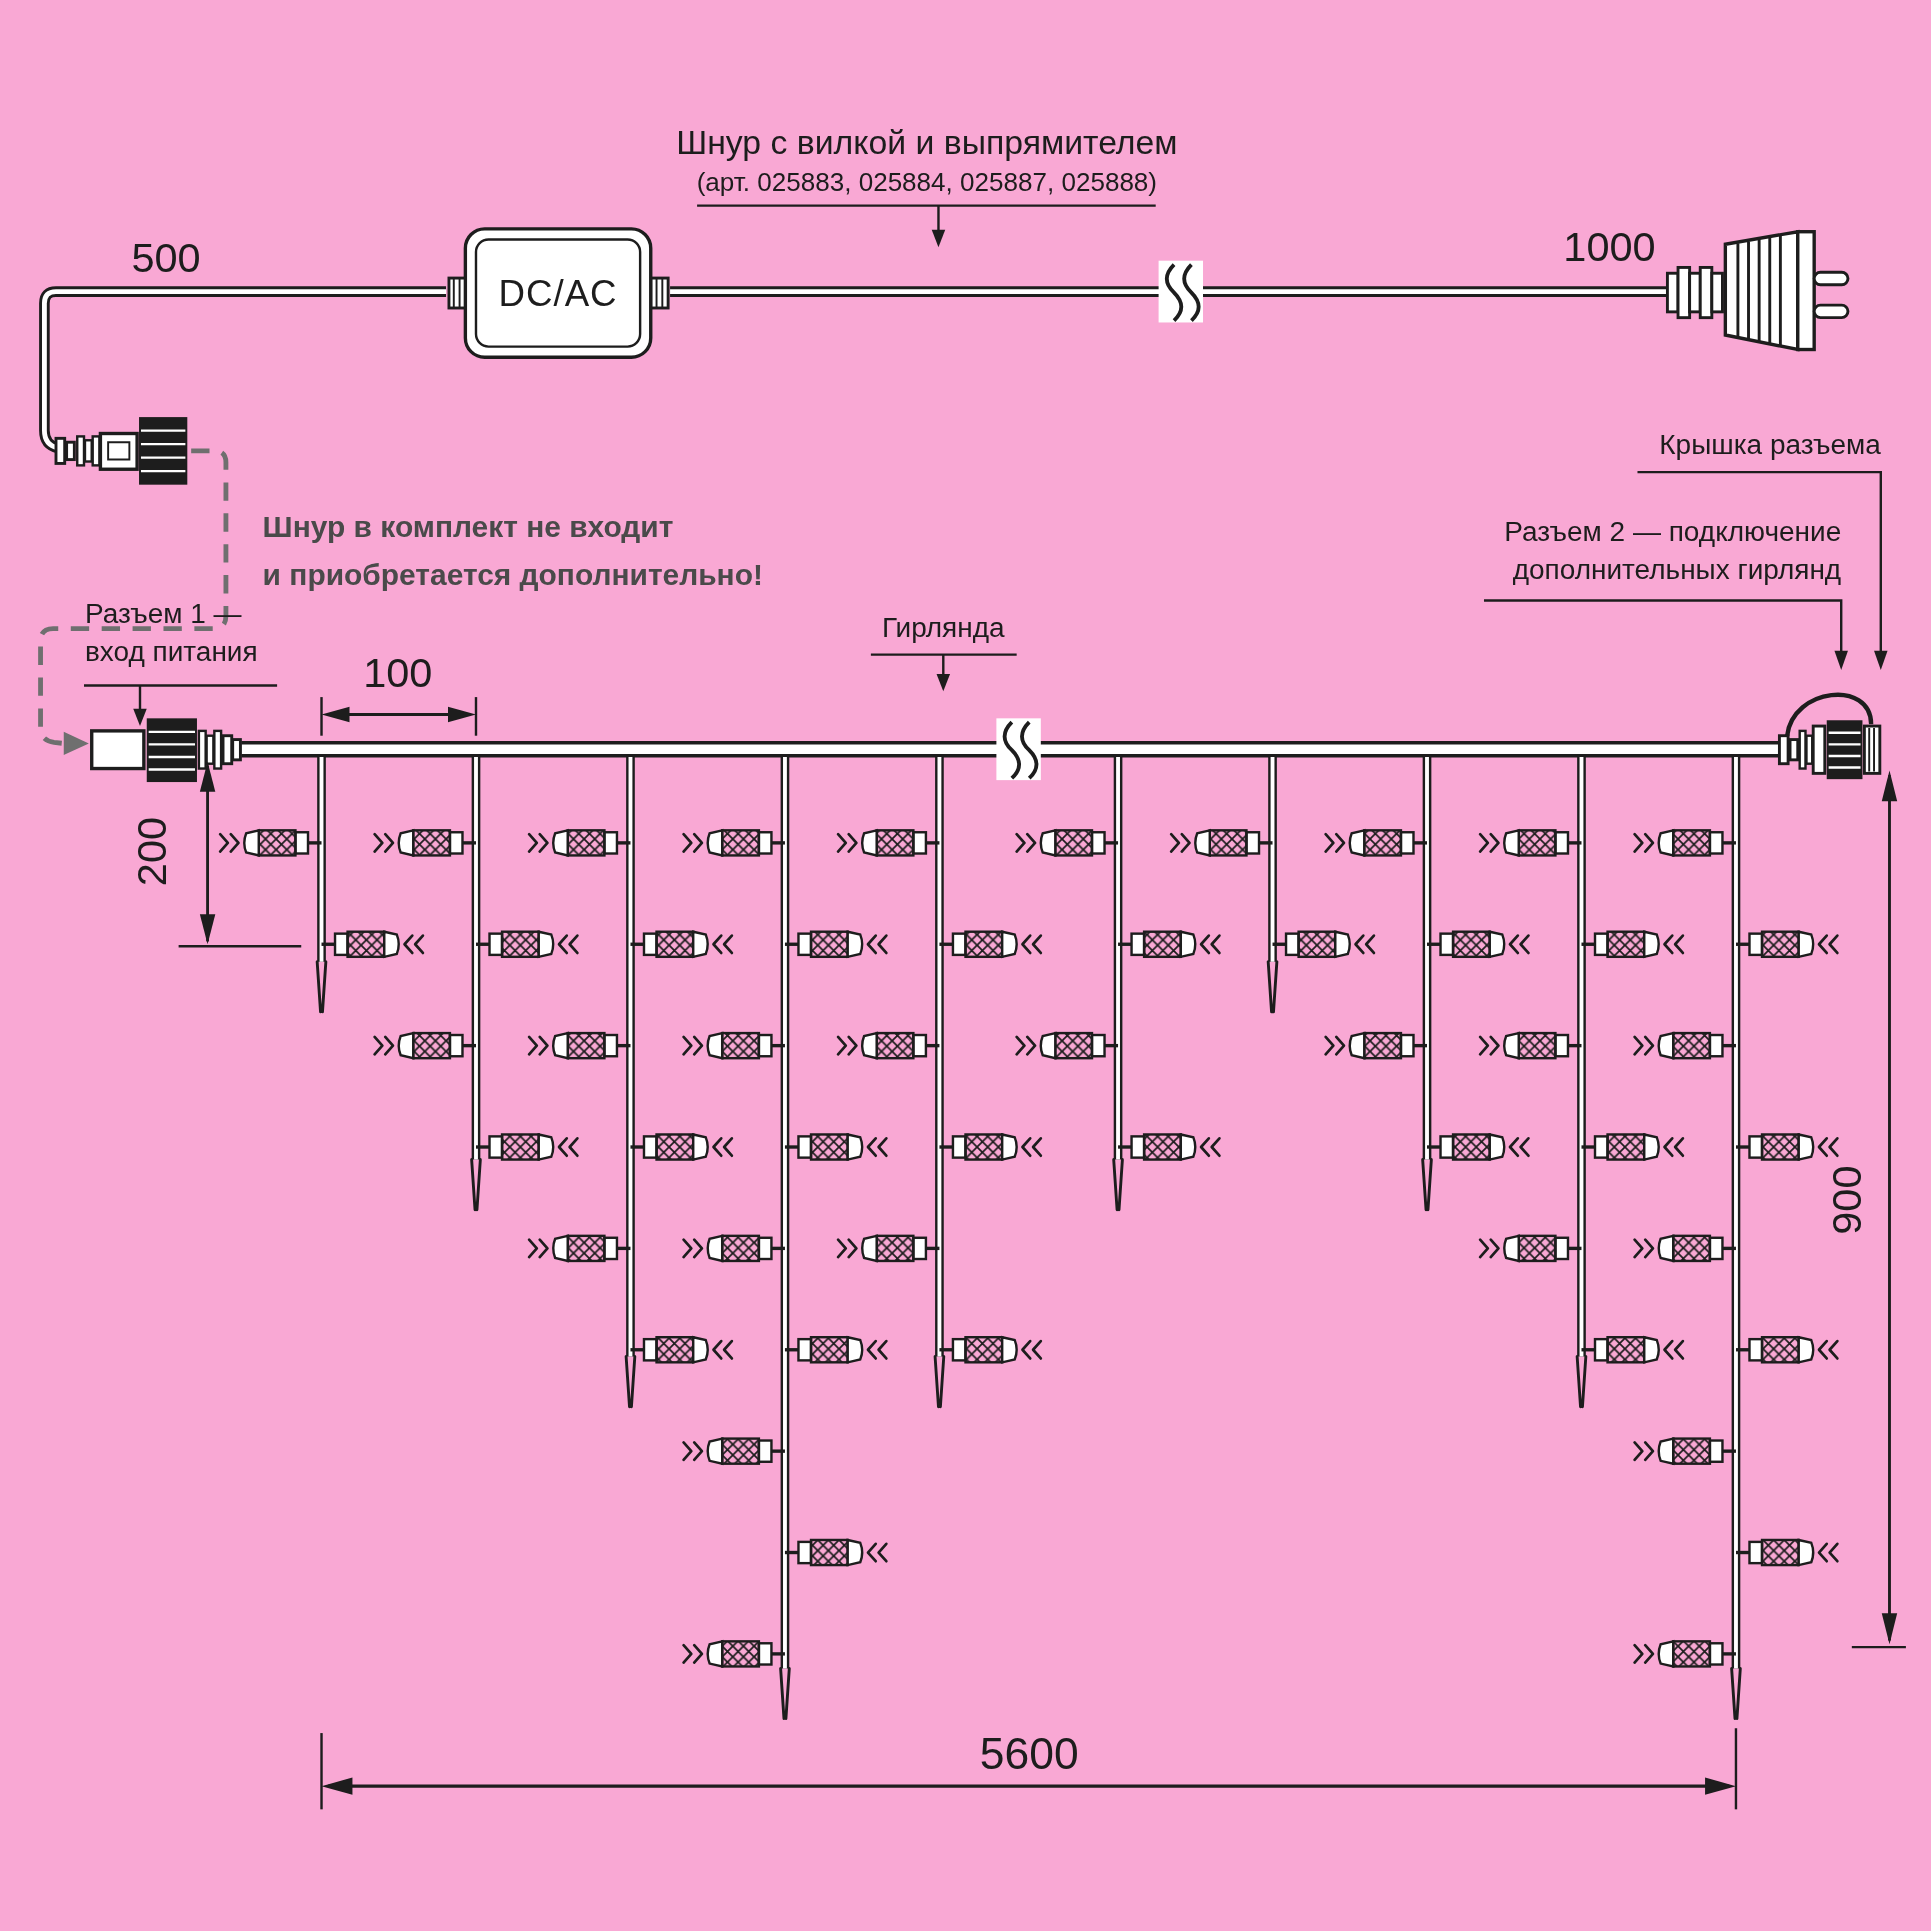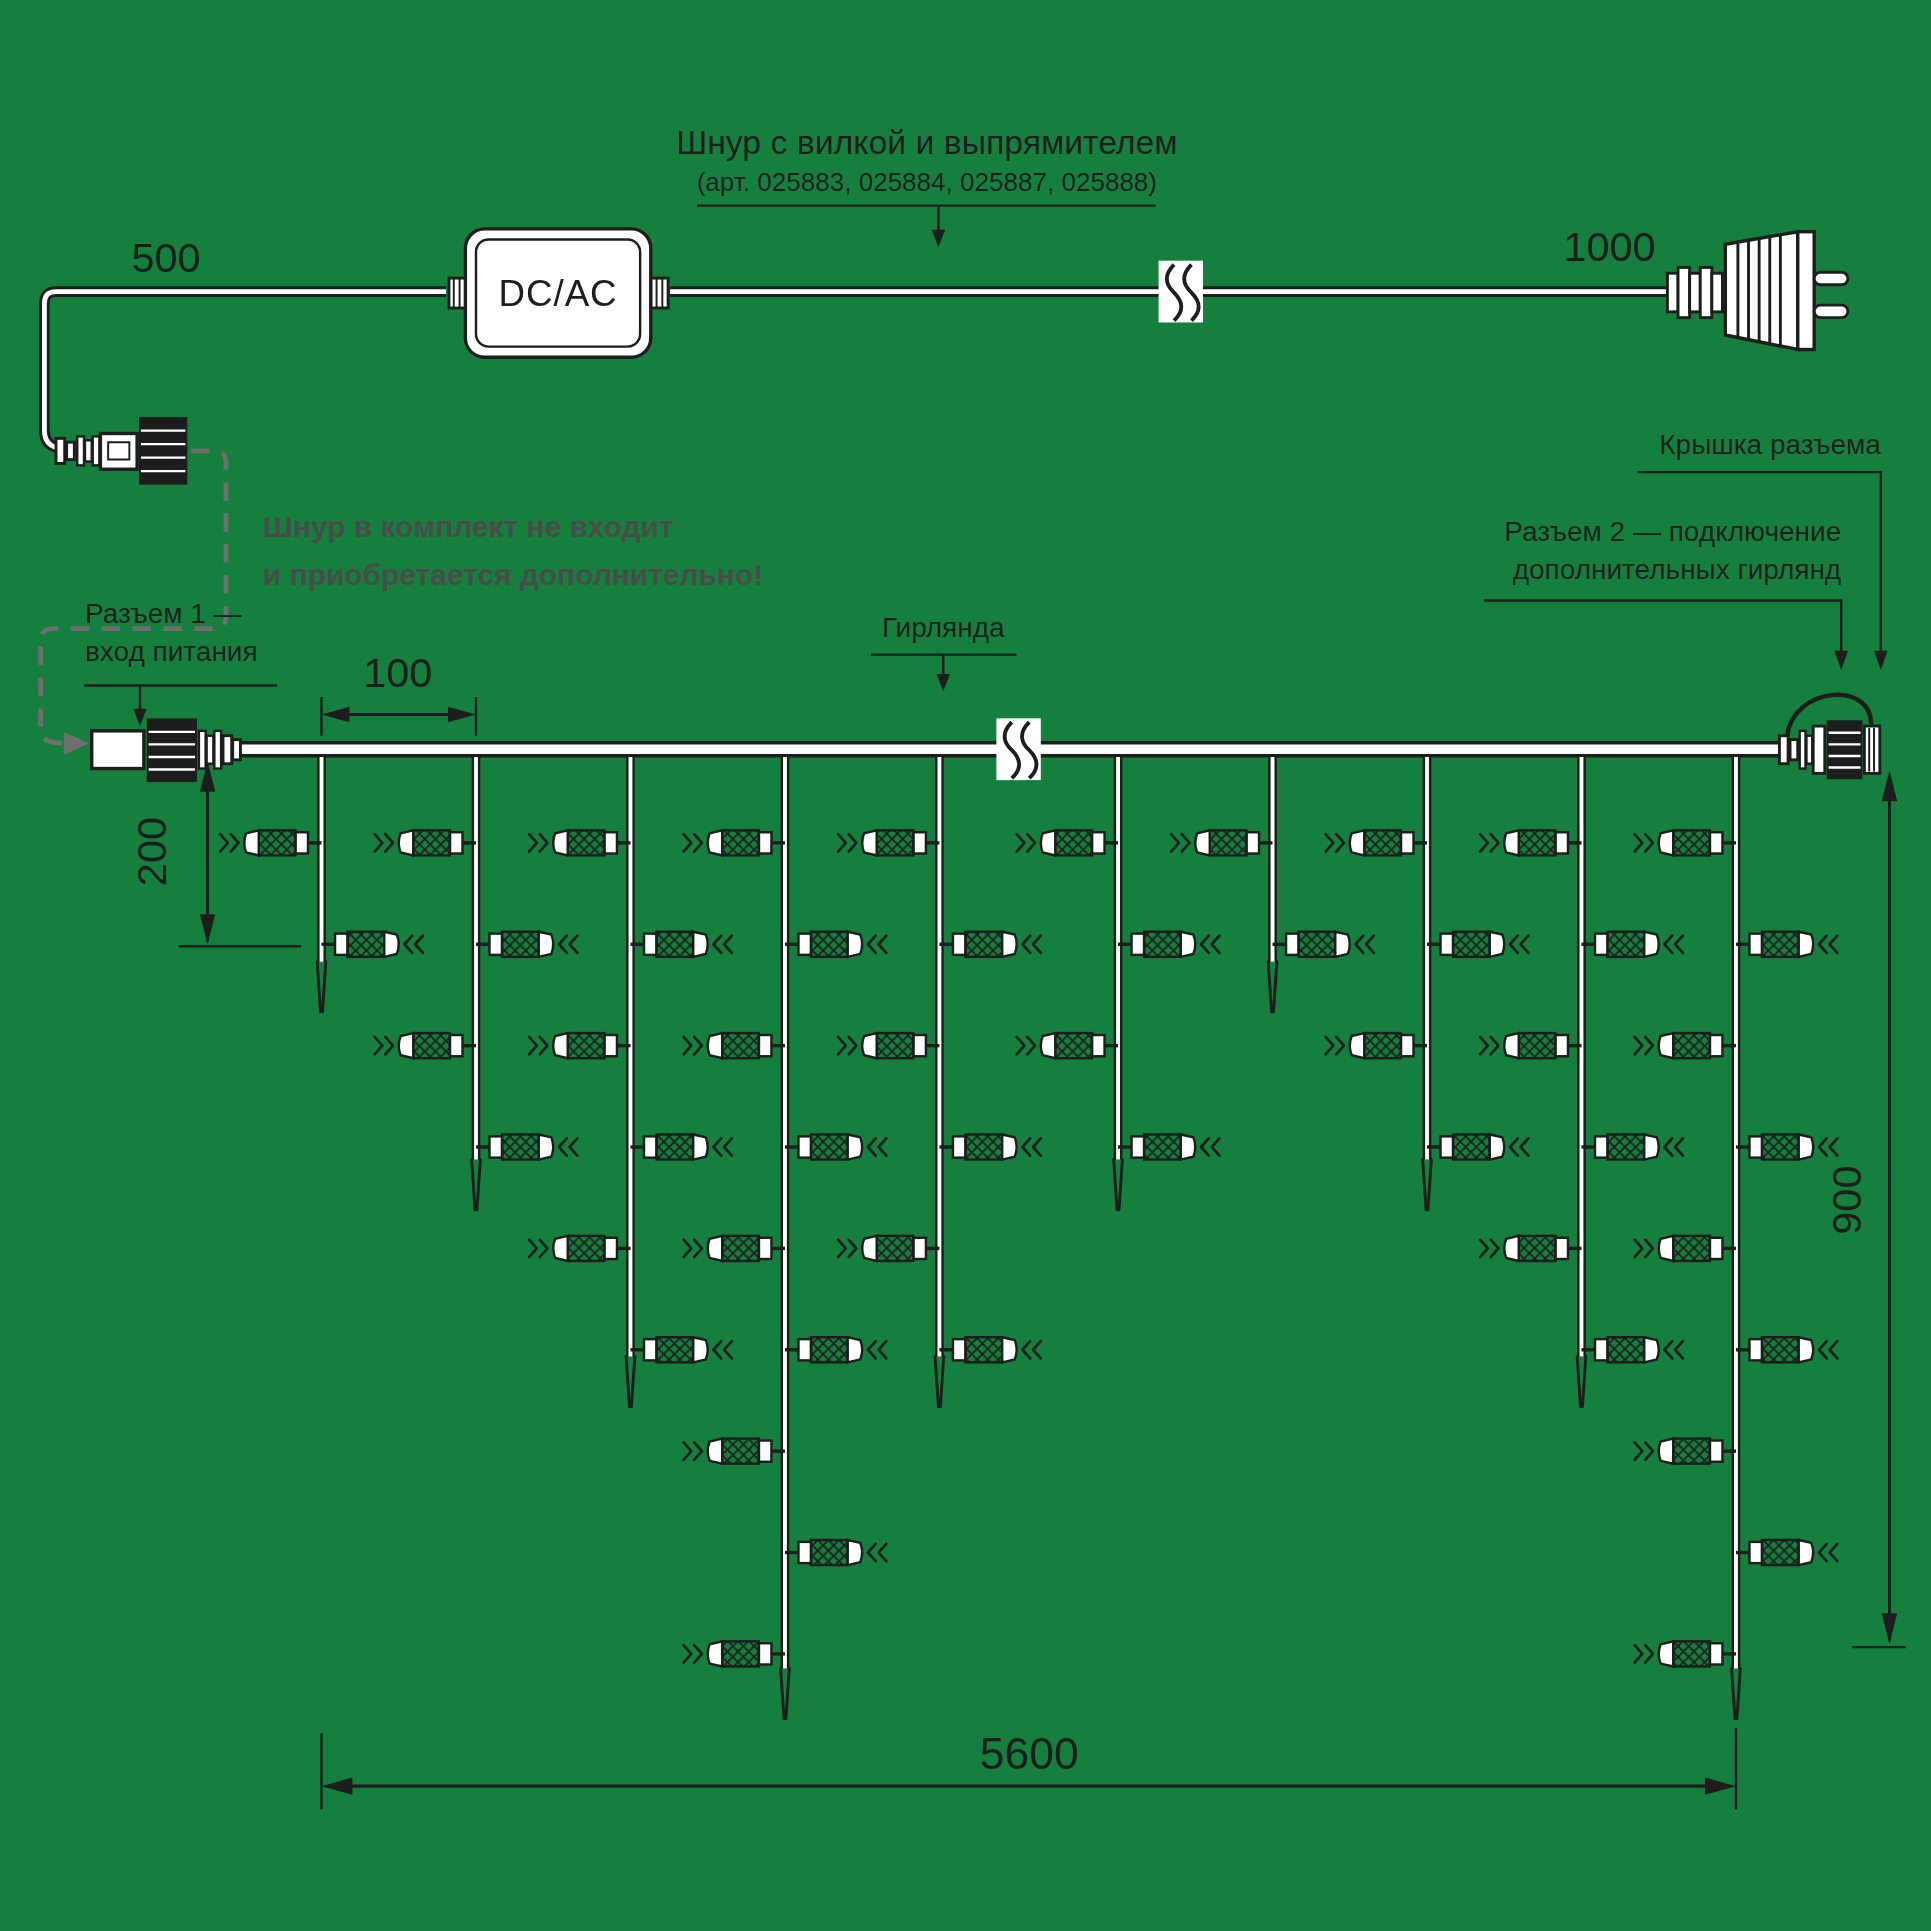--- a/index.html
+++ b/index.html
@@ -1,16 +1,16 @@
 <!DOCTYPE html>
 <html><head>
 <meta charset="utf-8">
 <style>
   html,body{margin:0;padding:0;background:#ffffff;}
-  .stage{width:1931px;height:1931px;position:relative;background:#15803d;font-family:"Liberation Sans",sans-serif;}
+  .stage{width:1931px;height:1931px;position:relative;background:#f9a8d4;font-family:"Liberation Sans",sans-serif;}
   svg{display:block;}
   text{font-family:"Liberation Sans",sans-serif;fill:#1d1d1d;}
   .t-title{font-size:35px;}
   .t-sub{font-size:27px;}
   .t-dim{font-size:43px;}
   .t-dim-big{font-size:46px;}
   .t-label{font-size:29px;}
   .t-note{font-size:31px;font-weight:bold;fill:#4a4a4a;}
   .t-box{font-size:38px;letter-spacing:1px;}
 </style>

